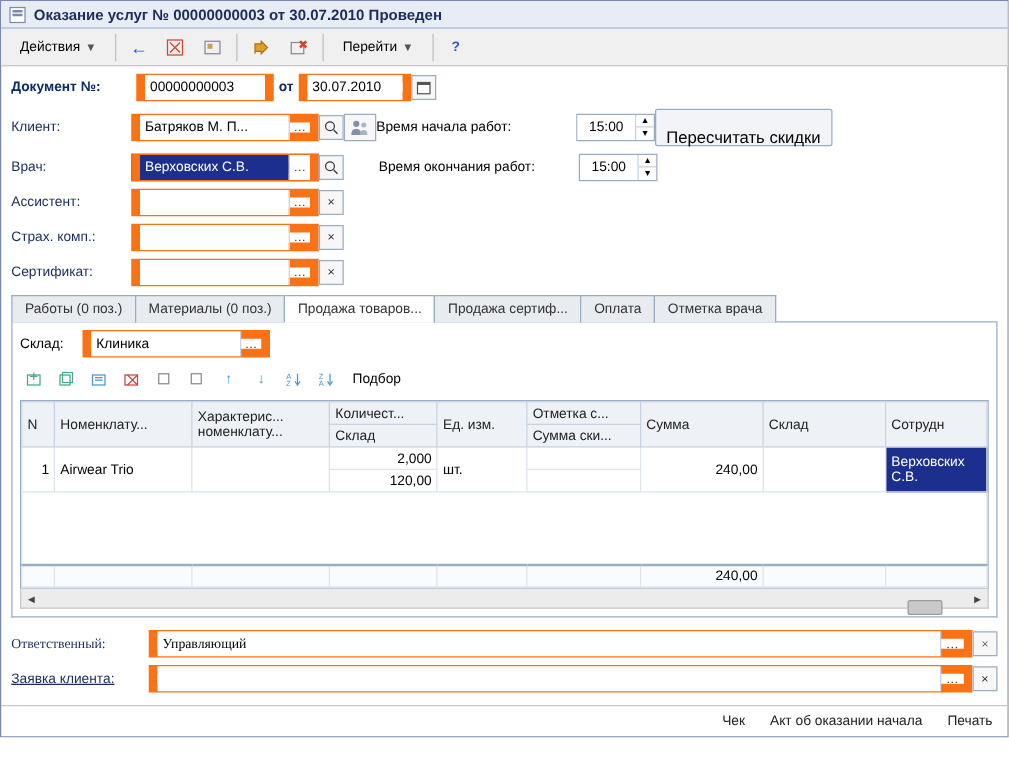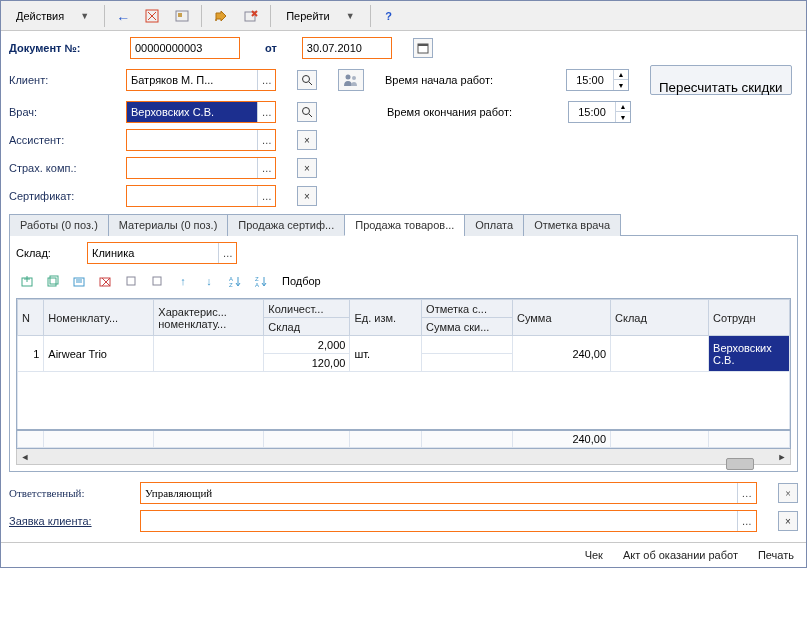--- a/index.html
+++ b/index.html
@@ -21,29 +21,29 @@
   .toolbar {
     display:flex; align-items:center; gap:4px;
     padding: 2px 6px; height: 30px;
     border-bottom: 1px solid #c8c8c8; background:#f0f0f0;
   }
   .tb-btn {
     display:inline-flex; align-items:center; justify-content:center;
     height:24px; min-width:24px; padding:0 4px;
     border:1px solid transparent; border-radius:3px; cursor:pointer;
   }
-  .tb-dd { padding:0 8px; gap:16px; }
+  .tb-dd { padding:0 8px; gap:4px; }
   .tb-sep { width:1px; height:22px; background:#c0c0c0; margin:0 2px; }
   .chev { font-size:9px; color:#555; }
   .content { padding: 6px 8px 4px; }
-  .row { display:flex; align-items:center; gap:21px; margin-bottom:6px; }
+  .row { display:flex; align-items:center; gap:0; margin-bottom:6px; }
   .lbl { color:#1a2d5b; width:96px; }
   .lbl-bold { font-weight:bold; color:#0d2a66; }
   .field {
-    display:flex; align-items:center; border:1px solid #f97316;
+    display:flex; align-items:center; border:7px solid #f97316;
     height:22px; background:#fff;
   }
   .field input {
     border:none; outline:none; height:20px; padding:0 4px;
     font: inherit; width:100%;
   }
   .field .mini-btn, .mini-btn {
     width:20px; height:20px; display:inline-flex; align-items:center; justify-content:center;
     border-left:1px solid #c8d2e0; cursor:pointer; font-size:10px; color:#333;
   }
@@ -91,20 +91,30 @@
     display:flex; justify-content:flex-end; gap:20px; padding:6px 12px;
     border-top:1px solid #c8c8c8; color:#222;
   }
   .footer-links span { cursor:pointer; }
   svg { display:block; }
 </style>
 </head>
 <body>
 
 <div class="window">
+  <div class="titlebar">
+    <span class="title-icon">
+      <svg width="14" height="14">
+          <rect x="1" y="1" width="12" height="12" fill="#fff" stroke="#7a8aae"></rect>
+          <rect x="3" y="3" width="8" height="2" fill="#7a8aae"></rect>
+          <rect x="3" y="6" width="8" height="2" fill="#7a8aae"></rect>
+        </svg>
+    </span>
+    <span>Оказание услуг № 00000000003 от 30.07.2010 Проведен</span>
+  </div>
 
   <div class="toolbar">
     <div class="tb-btn tb-dd">
       <span>Действия</span>
       <span class="chev">▼</span>
     </div>
     <div class="tb-sep"></div>
     <div class="tb-btn">
         <span style="color:#2255cc;font-size:14px;">←</span>
       </div>
@@ -245,22 +255,22 @@
         <div class="mini-btn">…</div>
       </div>
       <div class="mini-btn standalone">
           <span>×</span>
         </div>
     </div>
 
     <div class="tabs">
       <div class="tab">Работы (0 поз.)</div>
       <div class="tab">Материалы (0 поз.)</div>
+      <div class="tab active">Продажа товаров...</div>
       <div class="tab">Продажа сертиф...</div>
-      <div class="tab active">Продажа товаров...</div>
       <div class="tab">Оплата</div>
       <div class="tab">Отметка врача</div>
     </div>
 
     <div class="tab-body">
       <div class="row" style="margin-bottom:2px;">
         <span style="width:50px;">Склад:</span>
         <div class="field" style="width:150px;">
           <input value="Клиника" style="">
           <div class="mini-btn">…</div>
@@ -407,16 +417,16 @@
         <div class="mini-btn">…</div>
       </div>
       <div class="mini-btn standalone">
           <span>×</span>
         </div>
     </div>
   </div>
 
   <div class="footer-links">
     <span>Чек</span>
-    <span>Акт об оказании работ</span>
+    <span>Акт об оказании начала</span>
     <span>Печать</span>
   </div>
 </div>
 
 </body></html>

